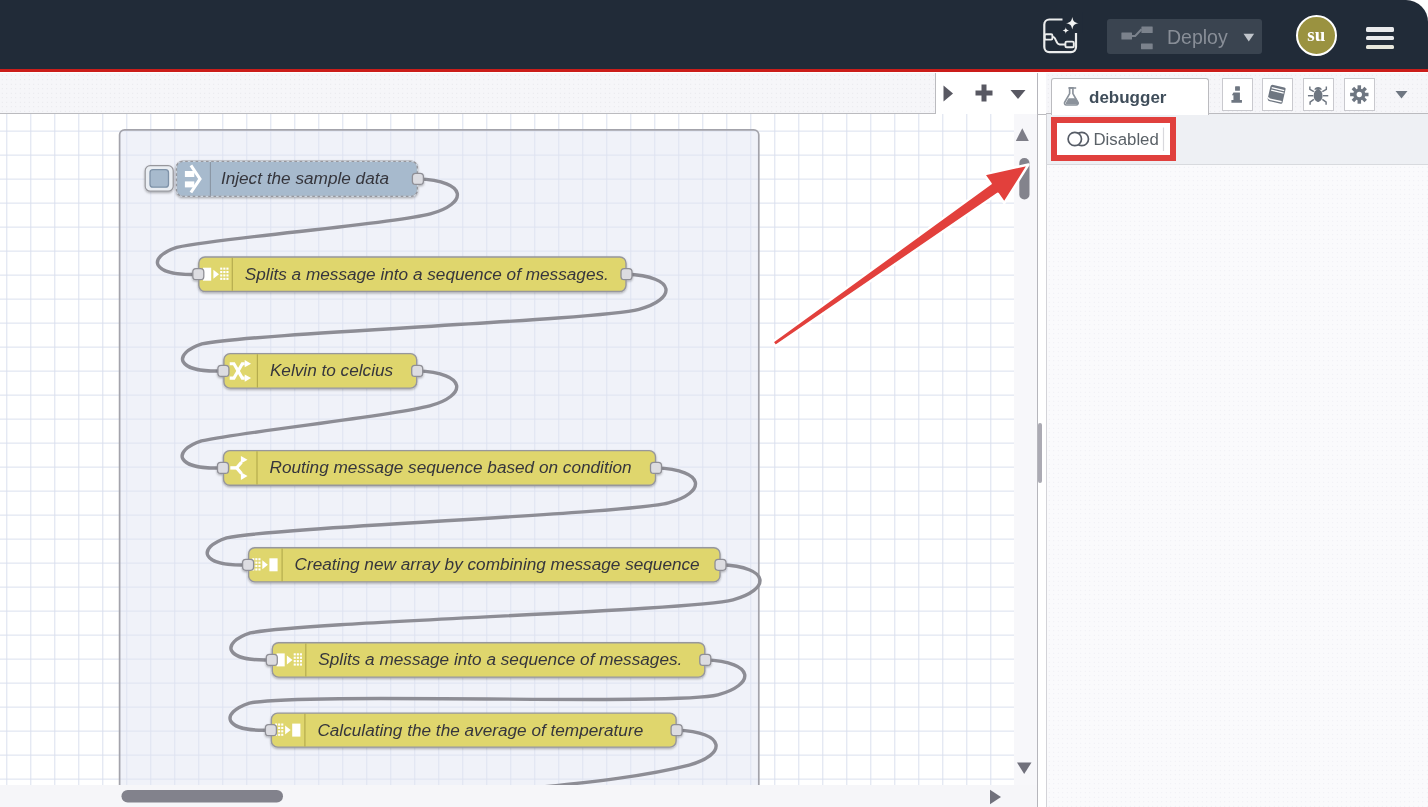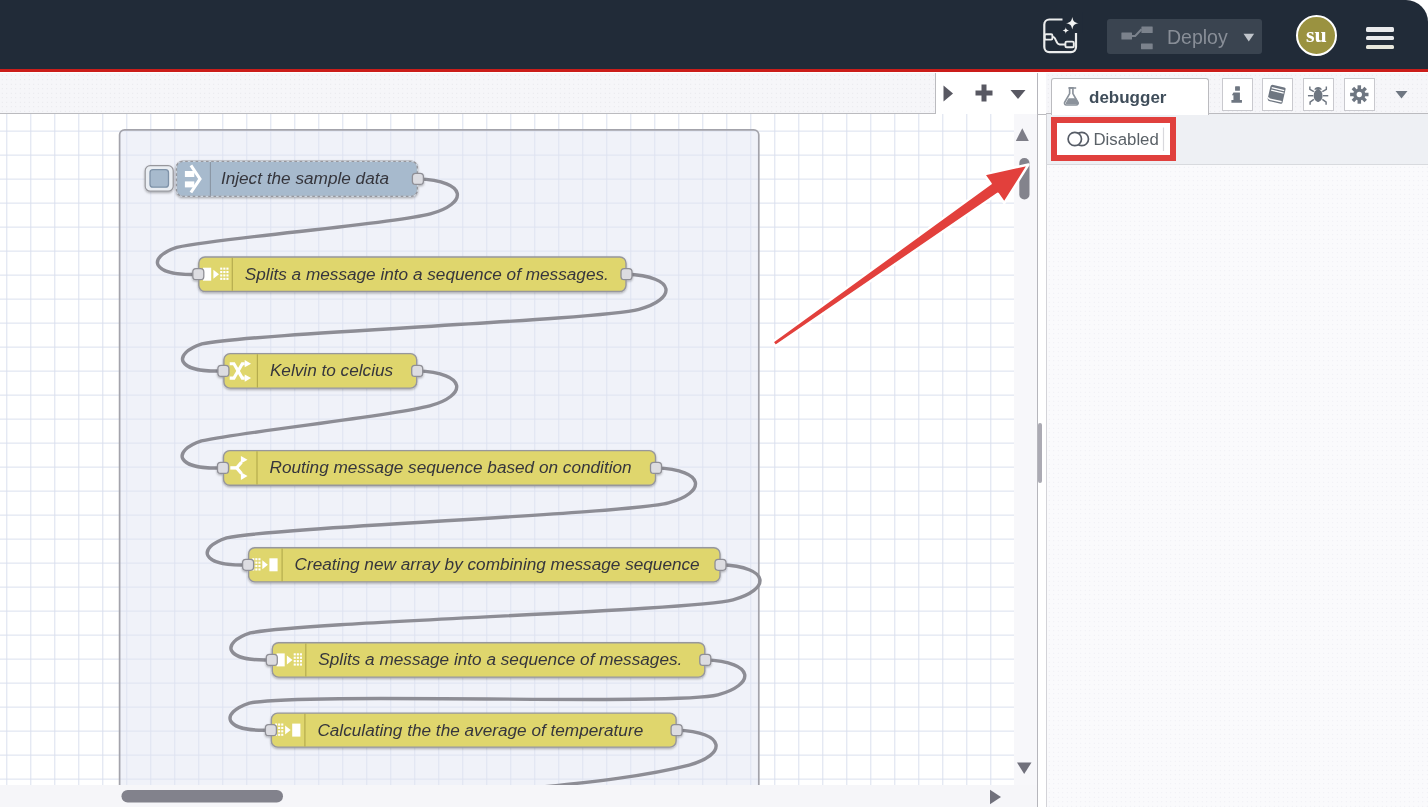--- a/index.html
+++ b/index.html
@@ -39,21 +39,21 @@
 #debtab { position:absolute; left:1051px; top:77.5px; width:158px; height:37px;
   background:#fff; border:1px solid #bbbbbf; border-bottom:none;
   border-top-left-radius:3px; border-top-right-radius:3px; }
 .sbtn { position:absolute; top:77.7px; width:31px; height:33px; background:#fff;
   border:1px solid #c9c9ce; }
 #deploy { position:absolute; left:1107px; top:19px; width:155px; height:35px;
   background:#3a4450; border-radius:3px; }
 #avatar { position:absolute; left:1295.8px; top:15.3px; width:41px; height:41px;
   border-radius:50%; background:#9a9240; border:2.5px solid #fff; }
 #avatar span { display:block; text-align:center; color:#fff;
-  font-family:"Liberation Serif", serif; font-weight:bold; font-size:22px; line-height:35px; }
+  font-family:"Liberation Serif", serif; font-weight:bold; font-size:19px; line-height:35px; }
 .hbar { position:absolute; left:1366px; width:27.5px; height:4.2px; border-radius:1.5px; background:#e9eaec; }
 #diswhite { position:absolute; left:1050.5px; top:117.3px; width:125px; height:43.7px; background:#fff; }
 #redbox { position:absolute; left:1050.5px; top:117.3px; width:125px; height:43.7px;
   border:6.7px solid #e0403d; }
 </style>
 </head>
 <body>
 
 <div id="canvas"></div>
 

